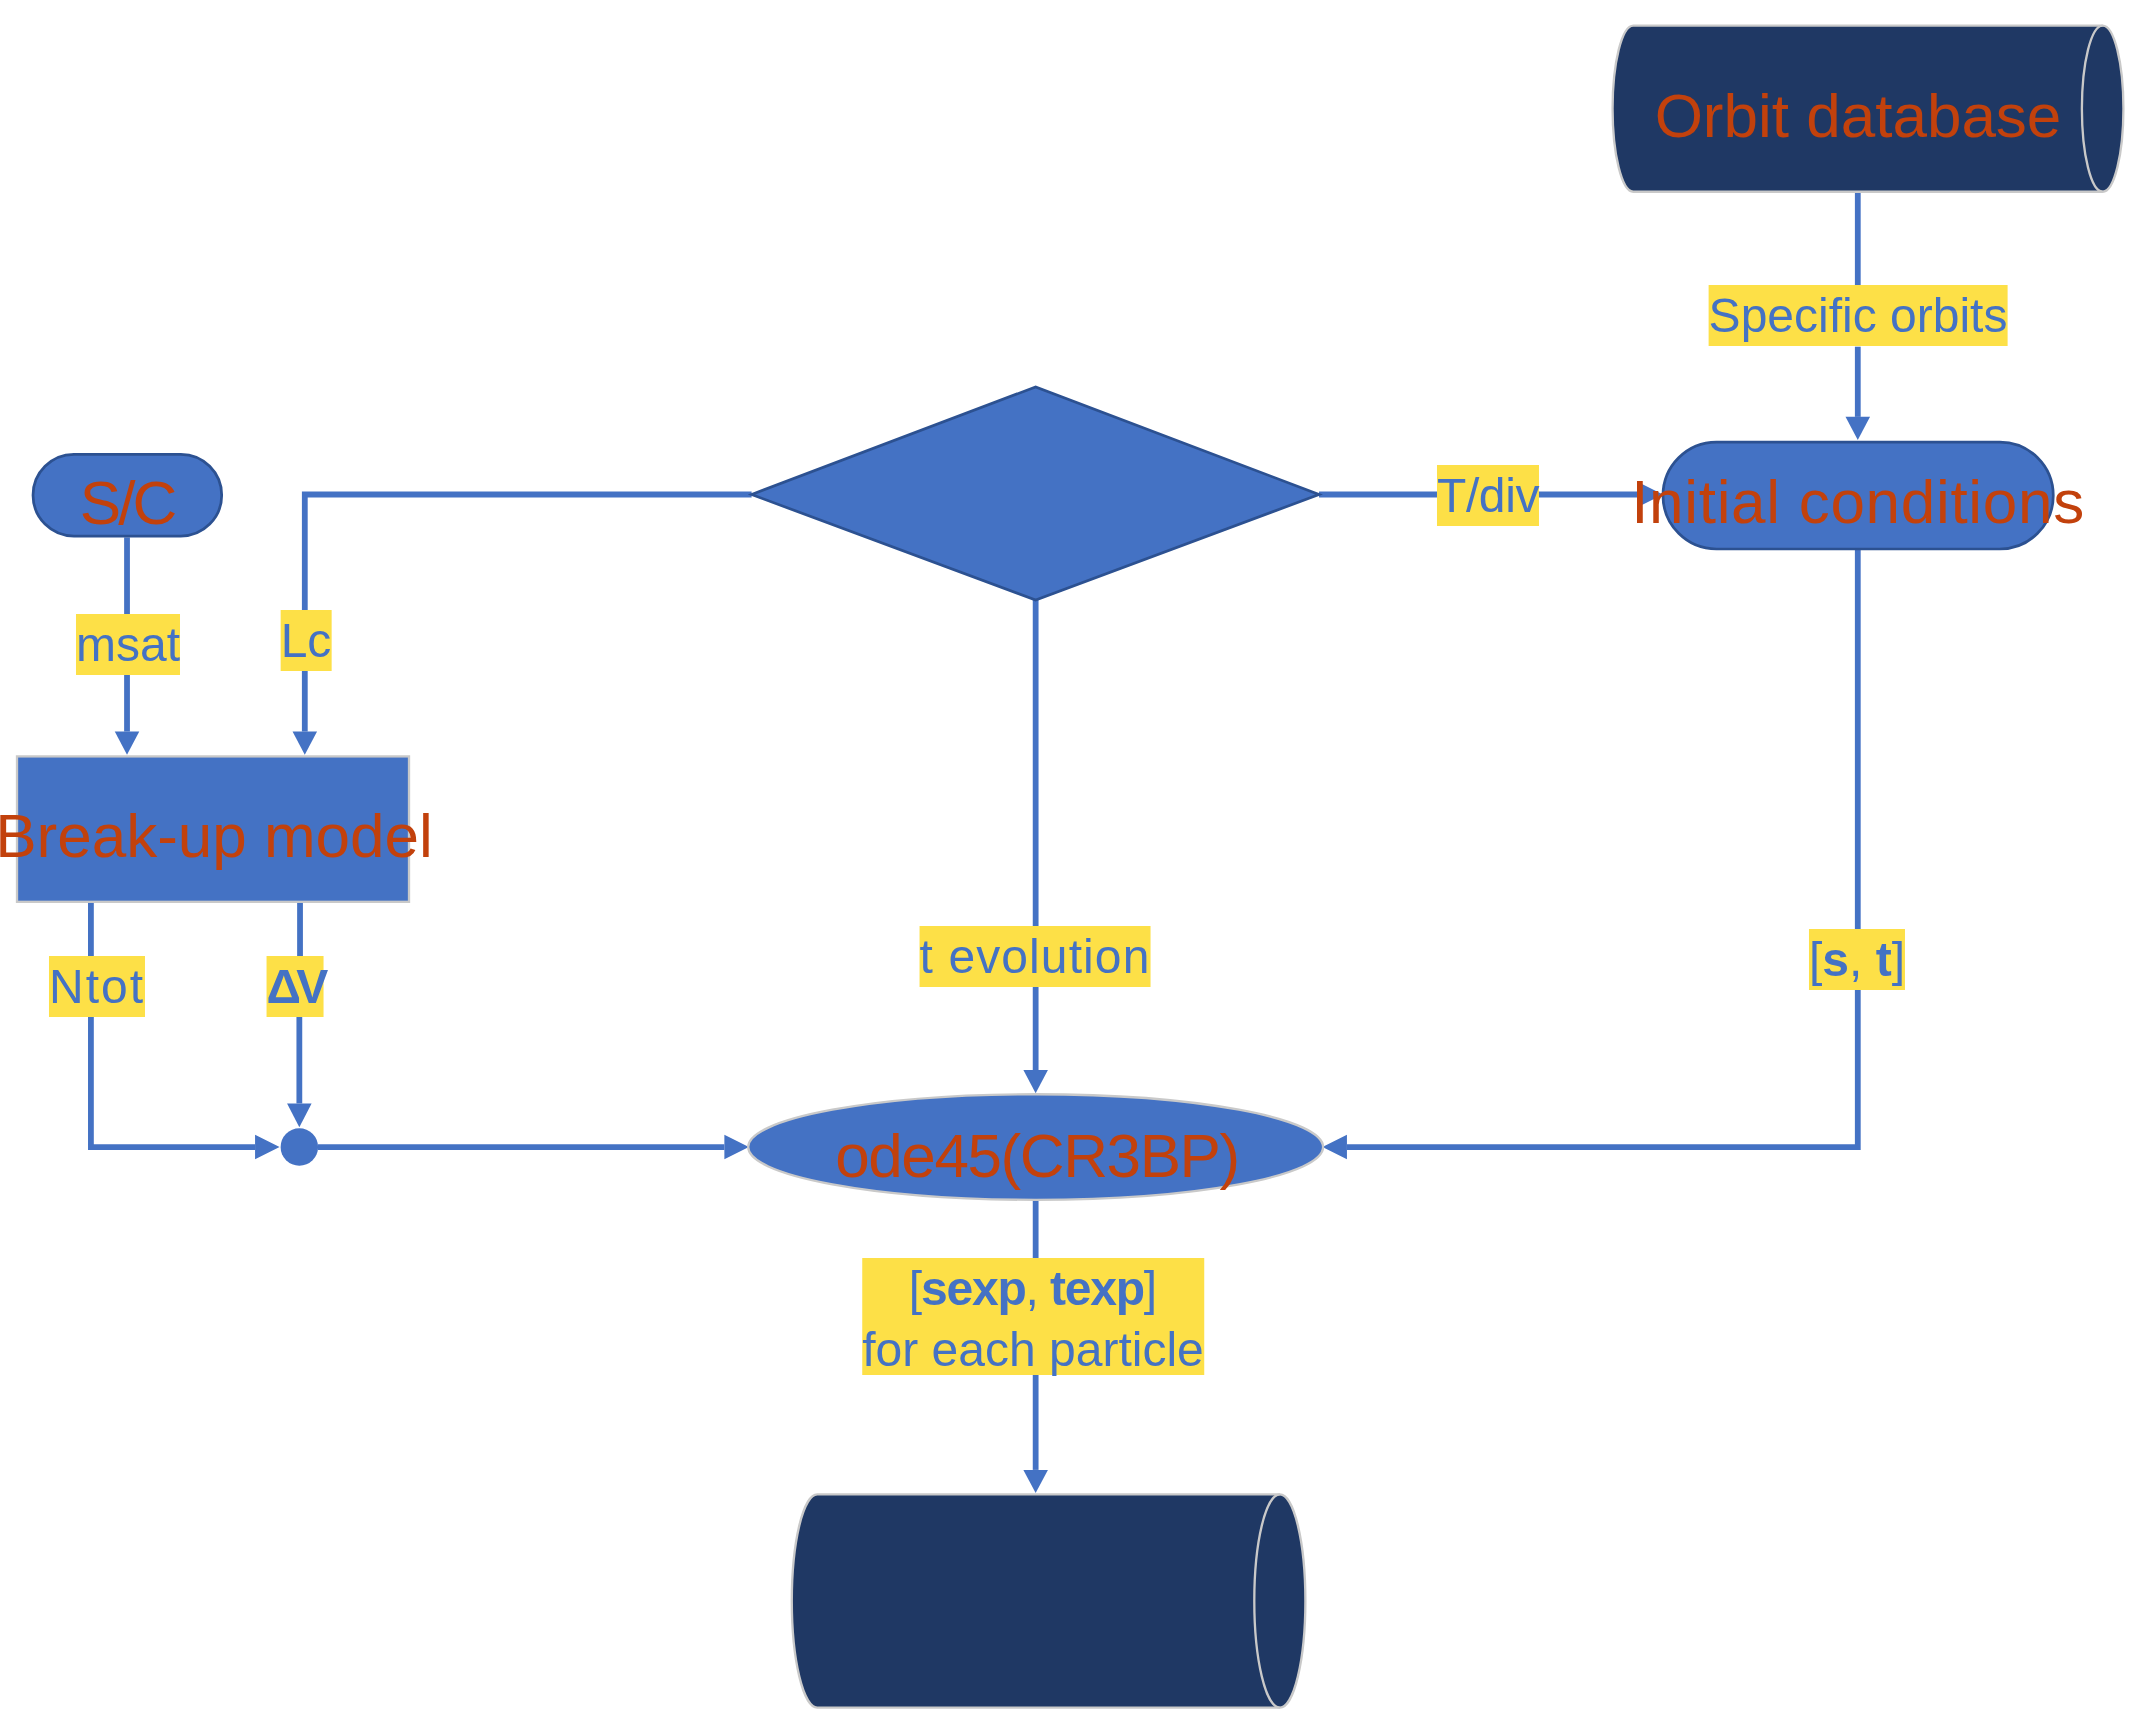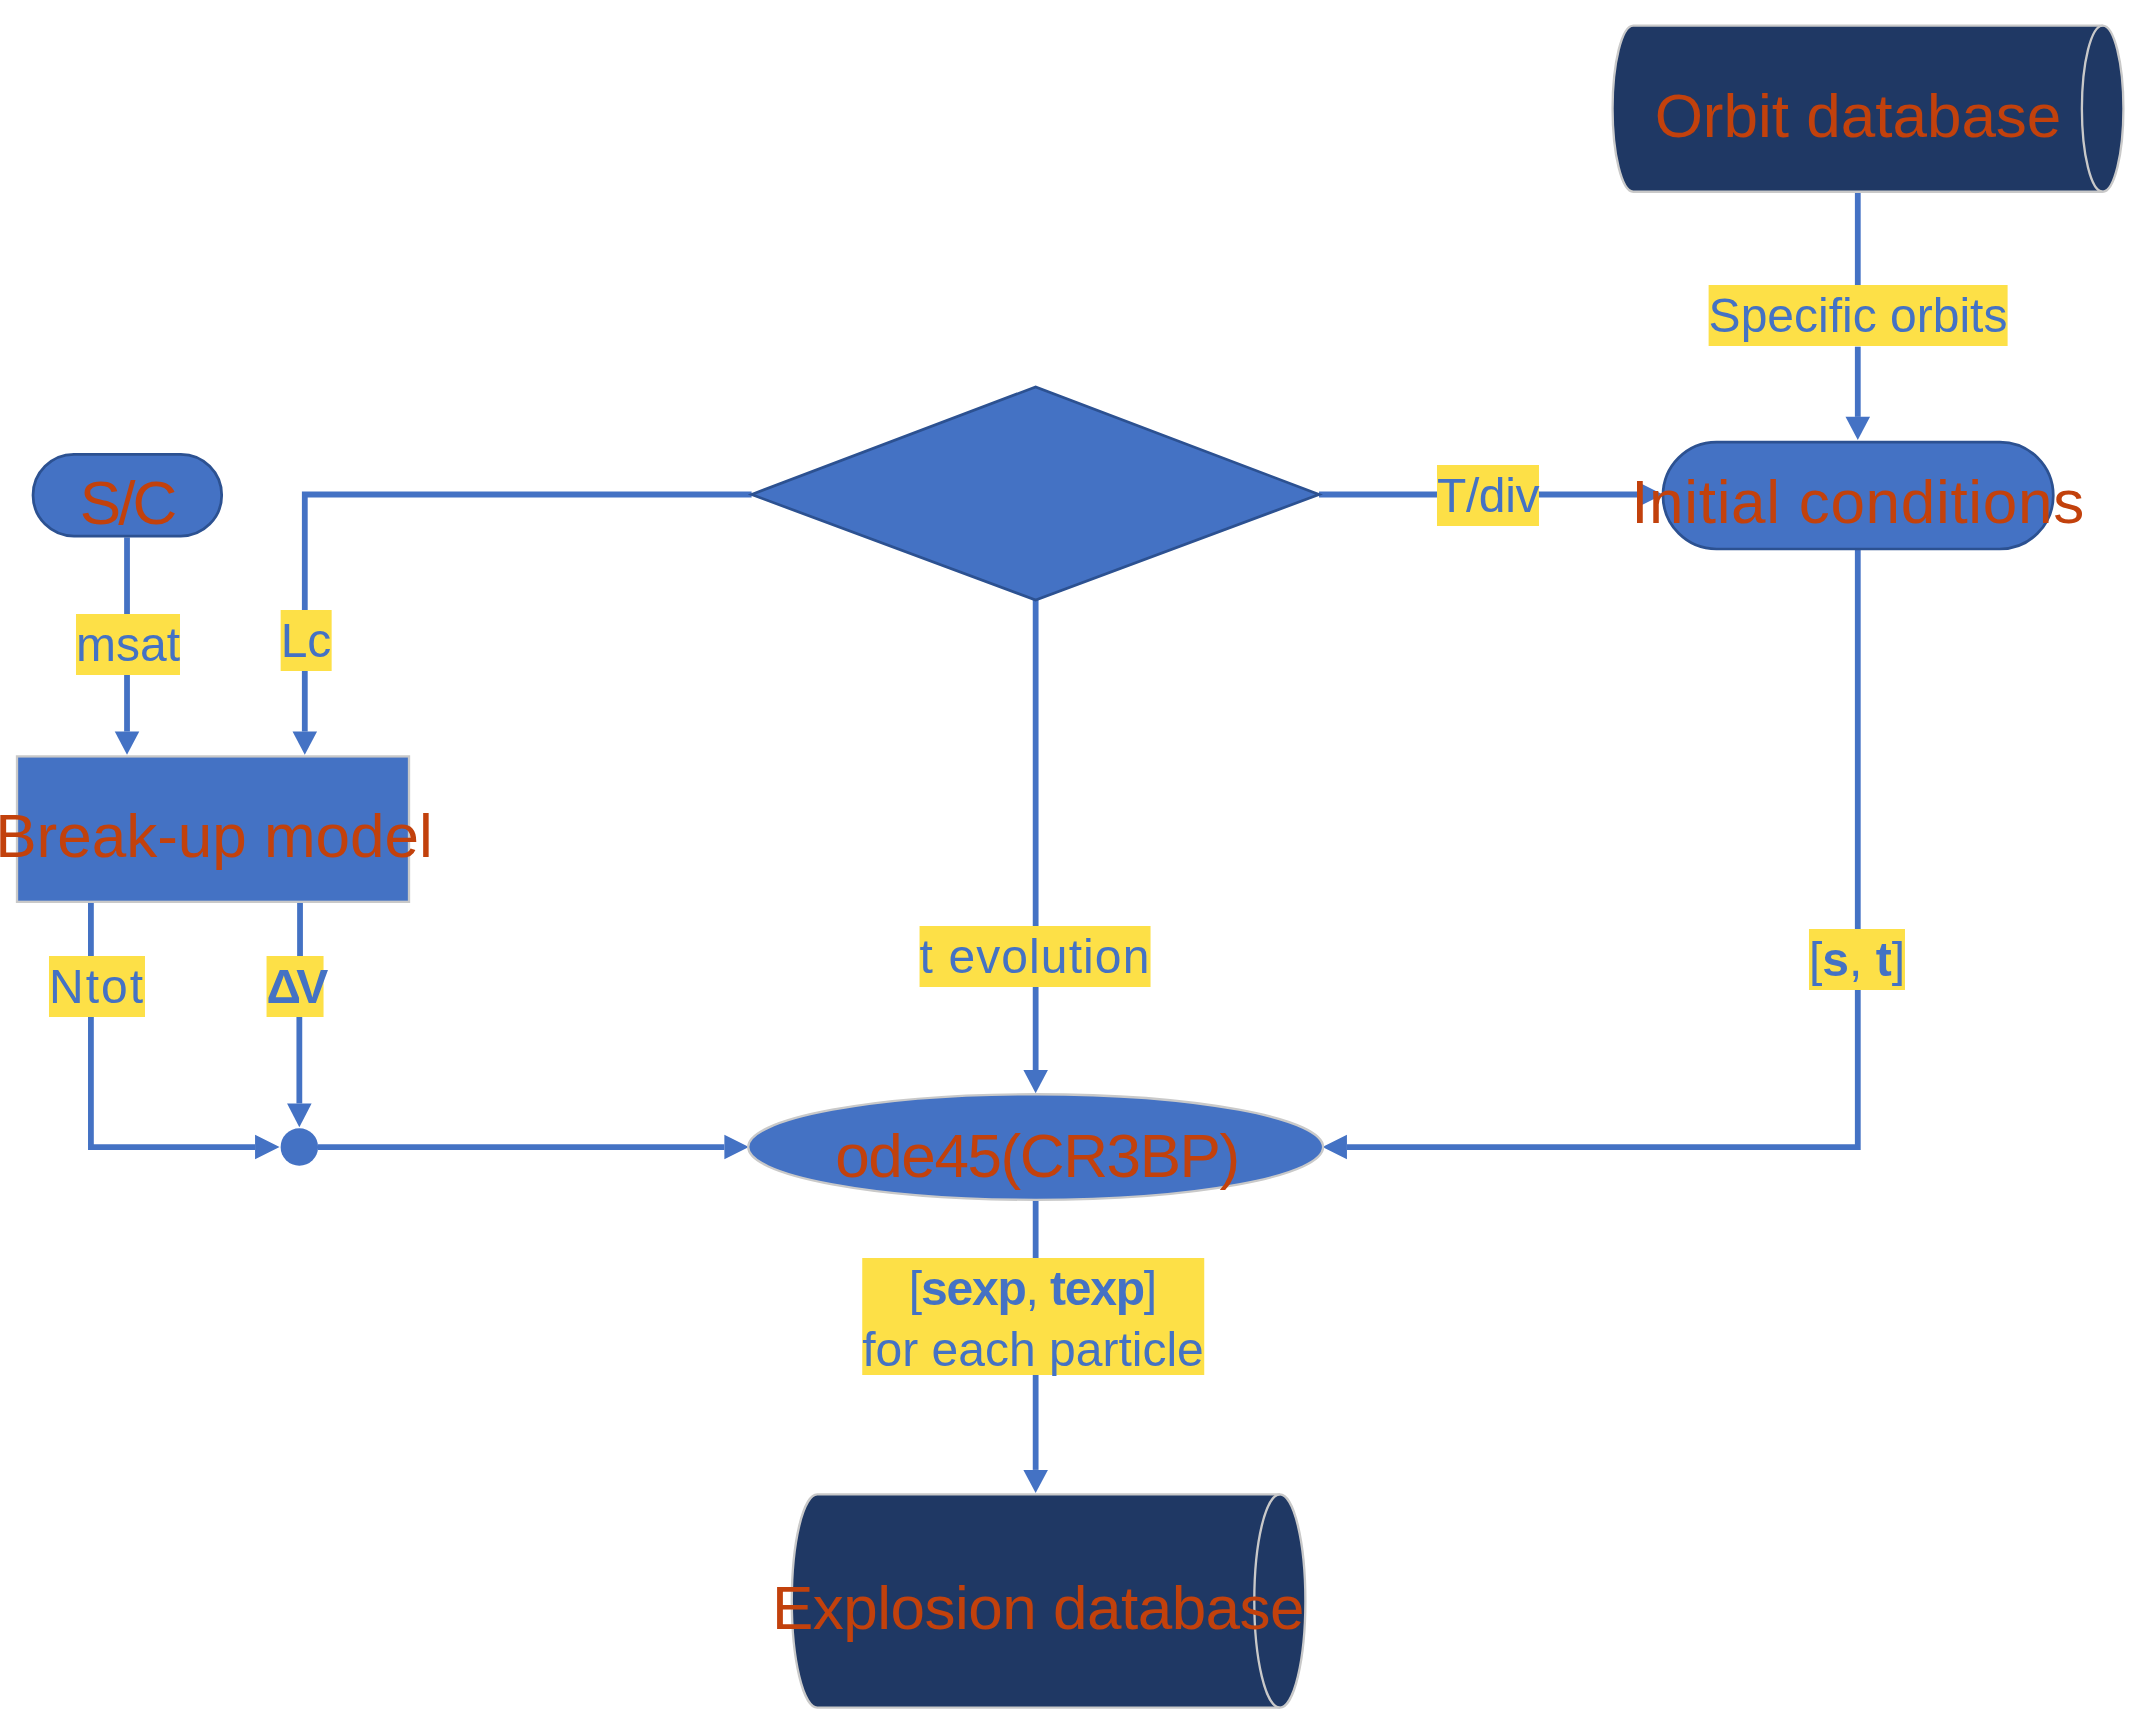--- a/index.html
+++ b/index.html
@@ -111,21 +111,20 @@
   </g>
 
   <circle cx="439" cy="1684" r="27.5" fill="#4472C4"></circle>
 </svg>
 
 <div class="nodetext nlabel" style="left:1858px;top:85px;">Orbit database</div>
 <div class="nodetext nlabel ls-wide" style="left:1858px;top:471px;">Initial conditions</div>
 <div class="nodetext nlabel ls-tight3" style="left:127px;top:472px;">S/C</div>
 <div class="nodetext nlabel" style="left:214px;top:805px;">Break-up model</div>
 <div class="nodetext nlabel ls-tight2" style="left:1037px;top:1125px;">ode45(CR3BP)</div>
-<div class="nodetext nlabel ls-tight" style="left:1038px;top:1577px;">Explosion database</div>
 
 <div class="edgelabel" style="left:1858px;top:285px;">Specific orbits</div>
 <div class="edgelabel ls-tight5" style="left:1488px;top:465px;text-align:center;">T/div</div>
 <div class="edgelabel" style="left:128px;top:614px;">msat</div>
 <div class="edgelabel" style="left:306px;top:610px;">Lc</div>
 <div class="edgelabel ls-wide3" style="left:97px;top:956px;">Ntot</div>
 <div class="edgelabel bold ls-tight4" style="left:295px;top:956px;">ΔV</div>
 <div class="edgelabel ls-wide2" style="left:1035px;top:926px;">t evolution</div>
 <div class="edgelabel" style="left:1857px;top:929px;"><span>[</span><b>s</b><span>, </span><b>t</b><span>]</span></div>
 <div class="edgelabel twoline" style="left:1033px;top:1258px;">

